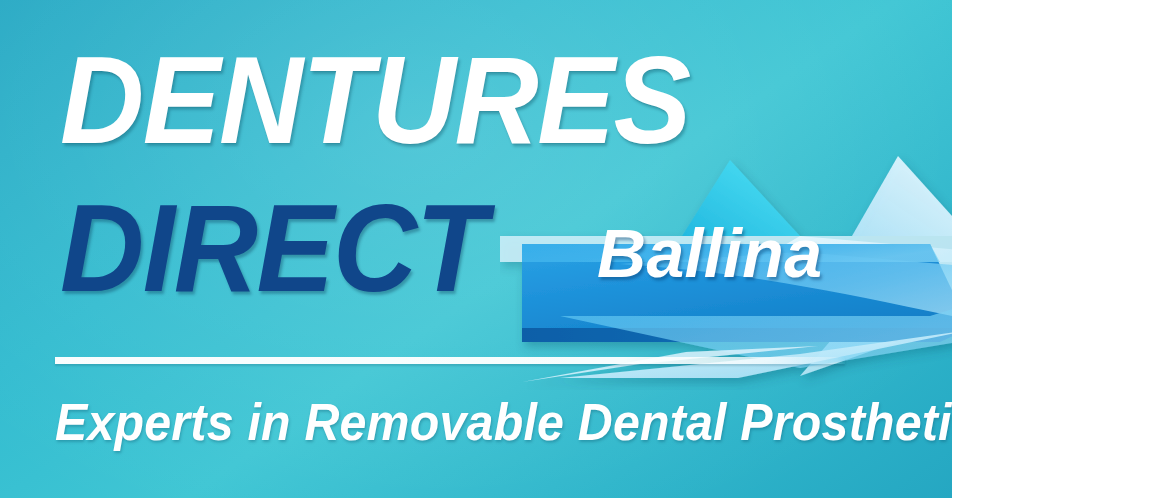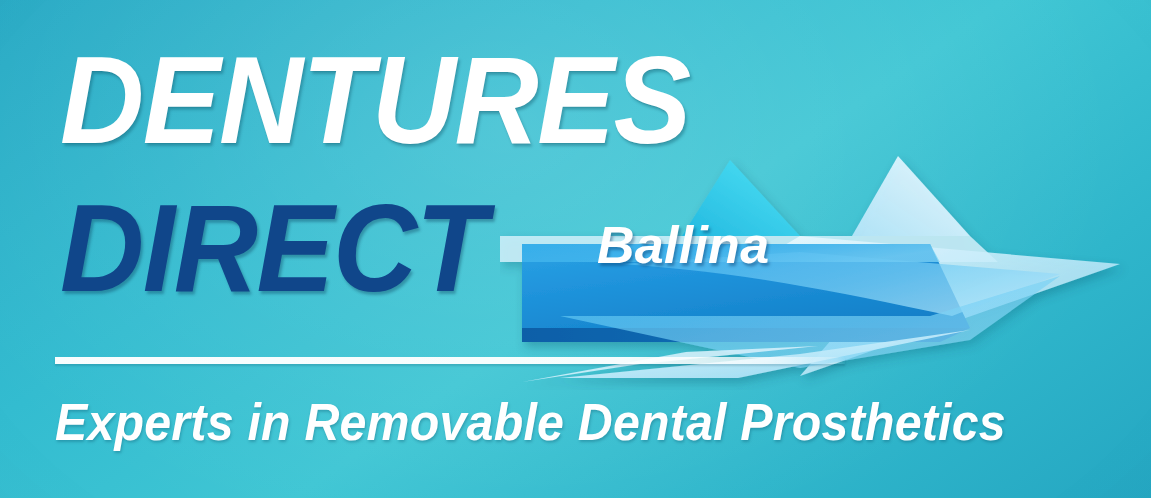--- a/index.html
+++ b/index.html
@@ -2,21 +2,21 @@
 <html><head>
 <meta charset="utf-8">
 <style>
   html, body {
     margin: 0;
     padding: 0;
     background: #ffffff;
   }
   #logo-canvas {
     position: relative;
-    width: 1151px;
+    width: 952px;
     height: 498px;
     overflow: hidden;
     font-family: "Liberation Sans", sans-serif;
     
     background:
       radial-gradient(ellipse 900px 620px at 44% 26%,
           rgba(255,255,255,0.14) 0%,
           rgba(255,255,255,0.06) 38%,
           rgba(255,255,255,0.00) 70%),
       linear-gradient(145deg, #27a9c4 0%, #33bcd0 32%, #3fc6d4 54%, #2fb6cb 78%, #25a7c2 100%);
@@ -70,21 +70,21 @@
     color: #10468a;
     transform: scaleX(0.94);
     transform-origin: left top;
     text-shadow: 2px 3px 3px rgba(0,40,70,0.32);
     z-index: 4;
   }
   #word-ballina {
     position: absolute;
     left: 597px;
     top: 219px;
-    font-size: 52px;
+    font-size: 68px;
     font-style: italic;
     font-weight: 700;
     color: #ffffff;
     letter-spacing: 0.005em;
     line-height: 1;
     white-space: nowrap;
     text-shadow: 2px 3px 3px rgba(0,45,95,0.38);
     z-index: 6;
   }
   #tagline {

